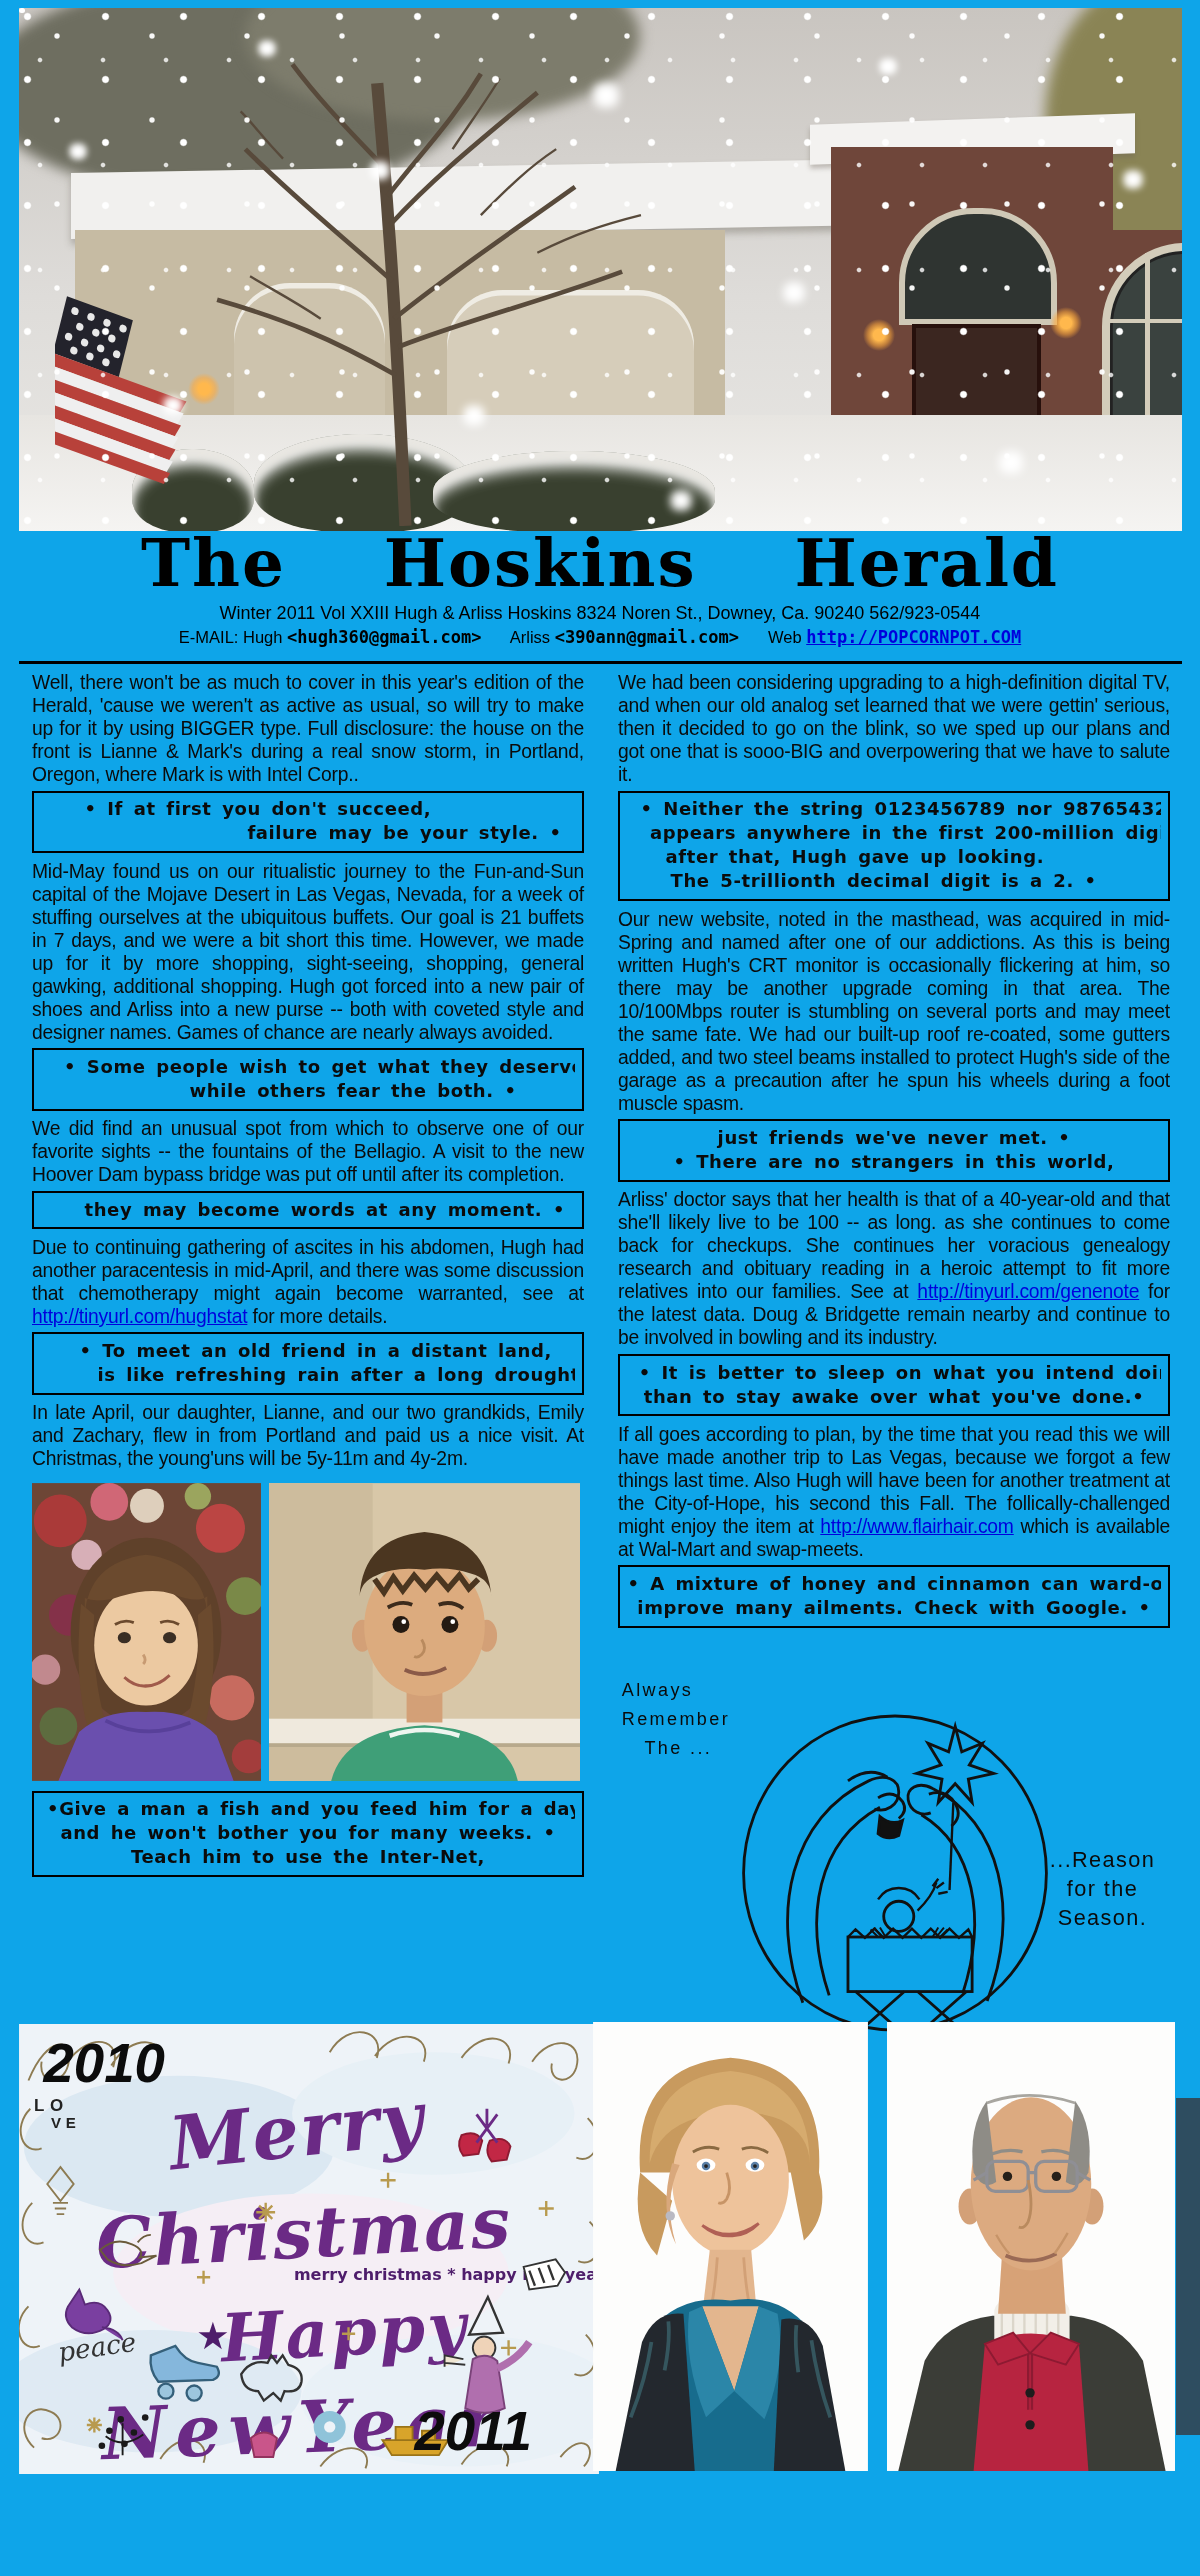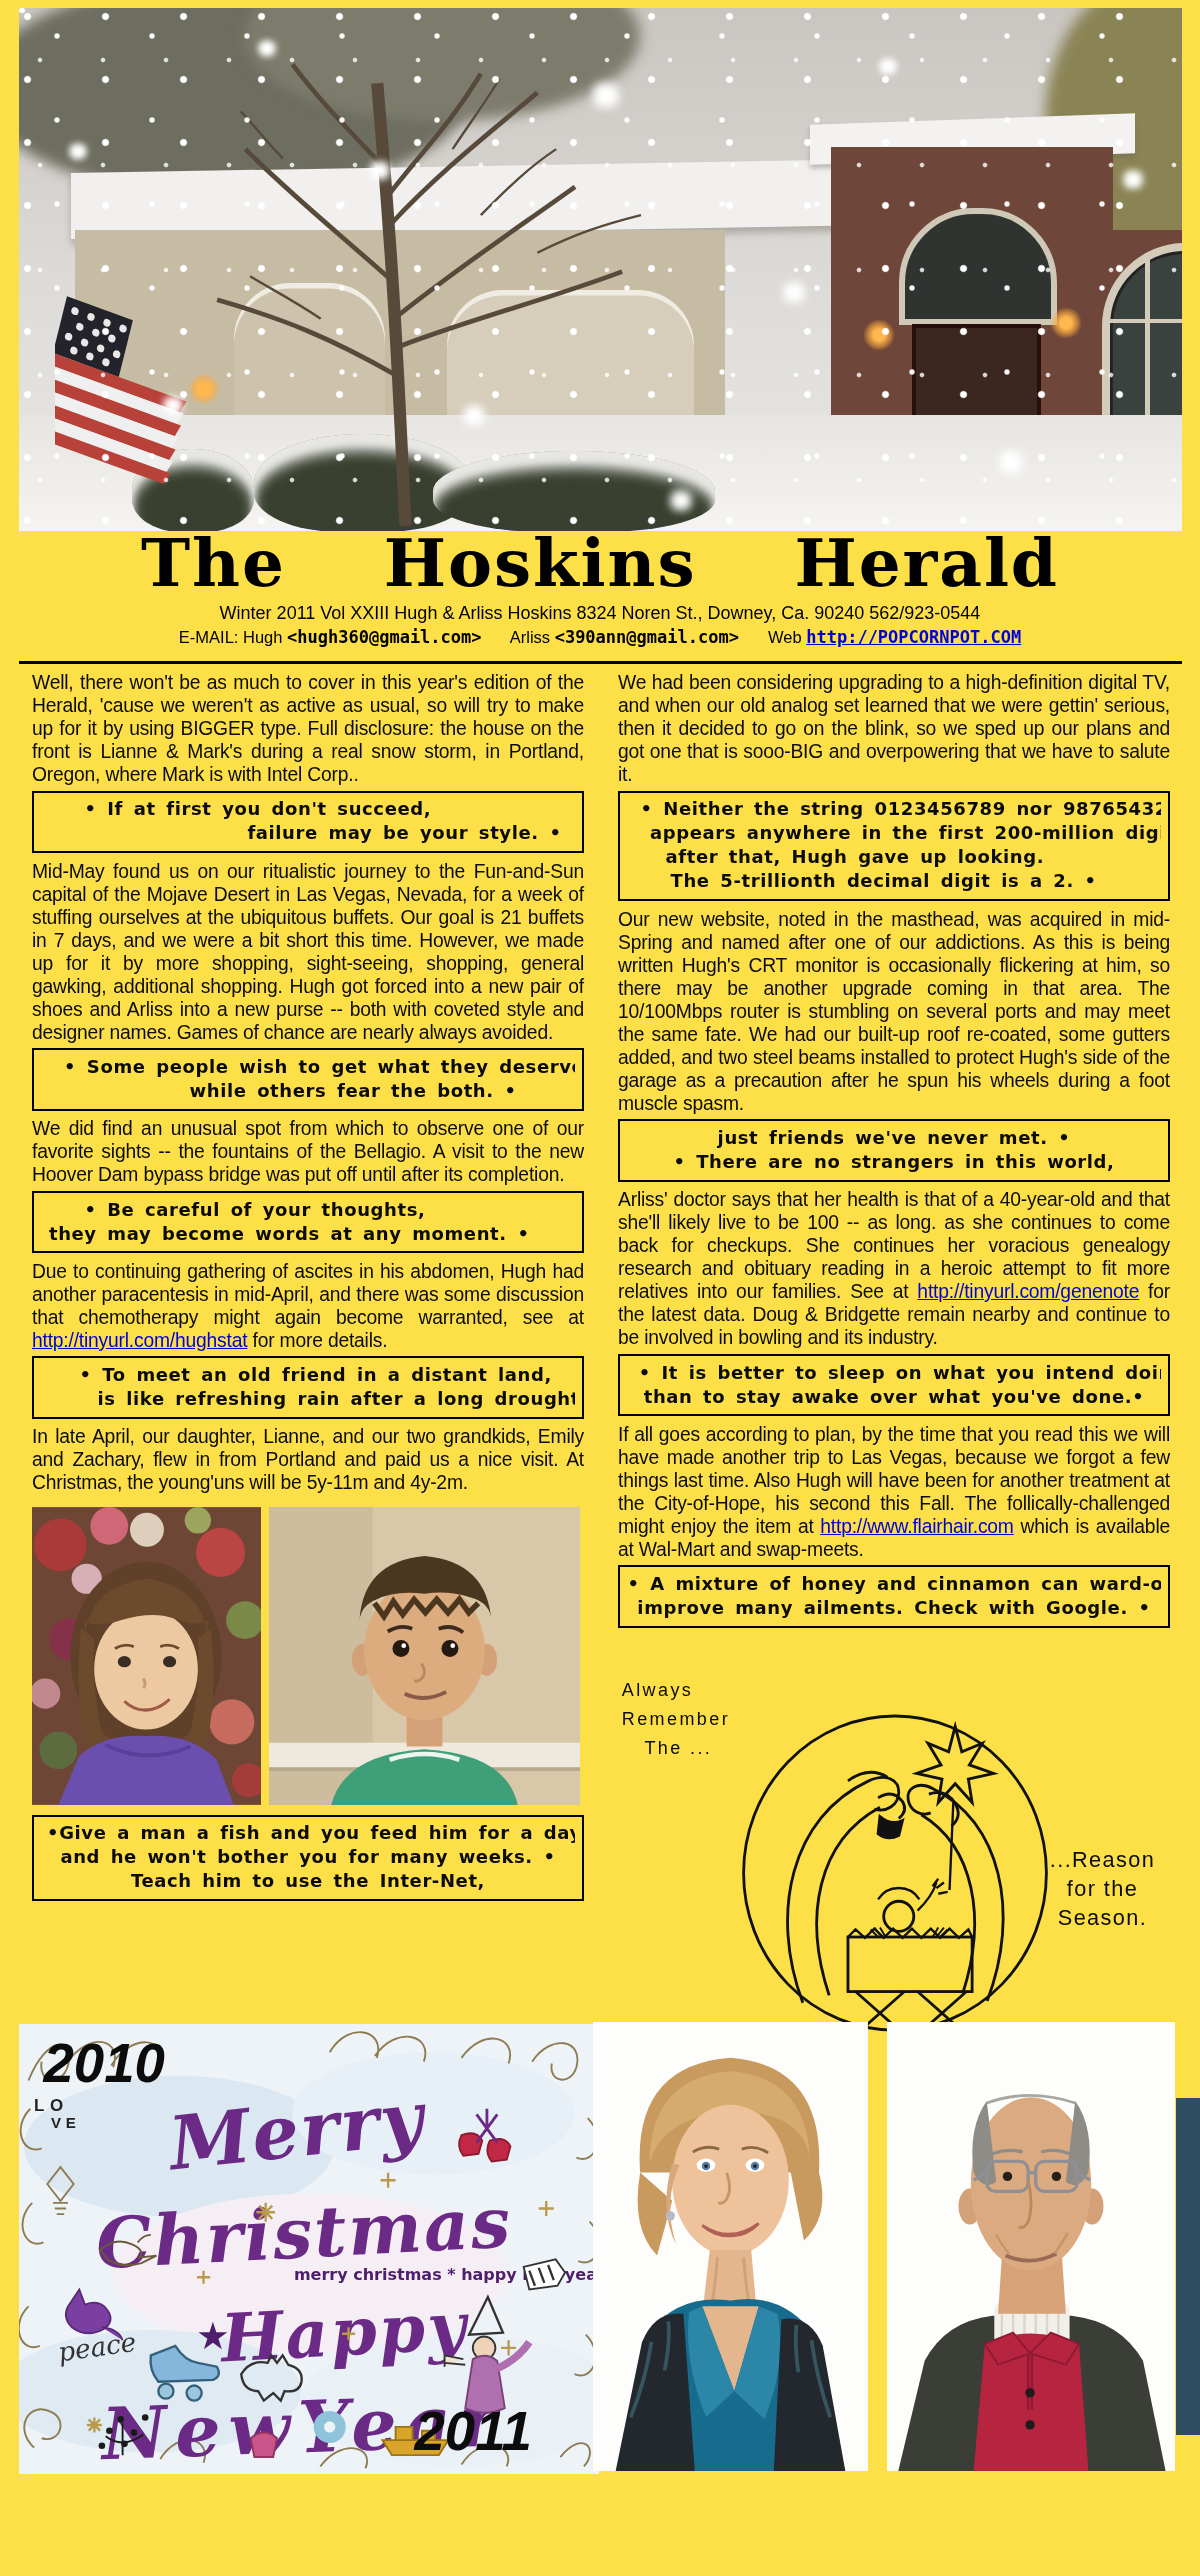--- a/index.html
+++ b/index.html
@@ -1,16 +1,16 @@
 <!DOCTYPE html>
 <html style="font-size:15px"><head>
 <meta charset="utf-8">
 <style>
   html,body{margin:0;padding:0;background:#fff;}
-  .page{position:relative;width:1200px;height:2576px;background:#fde047;overflow:hidden;
+  .page{position:relative;width:1200px;height:2576px;background:#0ea5e9;overflow:hidden;
         font-family:"Liberation Sans",sans-serif;color:#0b0b0b;}
 
   
   .hero{position:absolute;left:19px;top:7.5px;width:1163px;height:523px;overflow:hidden;
         background:linear-gradient(#c9c5c0,#dedcd9 55%,#e9e8e5);}
   .hero .foliage{position:absolute;border-radius:50%;filter:blur(6.6px);}
   .hero .roof{position:absolute;left:52px;top:158px;width:810px;height:66px;background:#f1f0ee;
         box-shadow:0 5.6px 7.5px rgba(120,115,105,.45);transform:skewY(-1deg);}
   .hero .garage{position:absolute;left:56px;top:222px;width:650px;height:235px;background:#c6bba3;}
   .hero .gdoor{position:absolute;background:#d6cdba;border-radius:56px 56px 0 0;box-shadow:inset 0 5.6px 0 #efece4;}
@@ -177,21 +177,20 @@
       <div class="ql">• If at first you don't succeed,</div>
       <div class="ql">failure may be your style. •</div>
     </div>
     <p>Mid-May found us on our ritualistic journey to the Fun-and-Sun capital of the Mojave Desert in Las Vegas, Nevada, for a week of stuffing ourselves at the ubiquitous buffets. Our goal is 21 buffets in 7 days, and we were a bit short this time. However, we made up for it by more shopping, sight-seeing, shopping, general gawking, additional shopping. Hugh got forced into a new pair of shoes and Arliss into a new purse -- both with coveted style and designer names. Games of chance are nearly always avoided.</p>
     <div class="qbox q2">
       <div class="ql">• Some people wish to get what they deserve,</div>
       <div class="ql">while others fear the both.  •</div>
     </div>
     <p>We did find an unusual spot from which to observe one of our favorite sights -- the fountains of the Bellagio. A visit to the new Hoover Dam bypass bridge was put off until after its completion.</p>
     <div class="qbox q3">
-      <div class="ql">• Be careful of your thoughts,</div>
       <div class="ql">they may become words at any moment.  •</div>
     </div>
     <p><span>Due to continuing gathering of ascites in his abdomen, Hugh had another paracentesis in mid-April, and there was some discussion that chemotherapy might again become warranted, see at </span><a class="lnk">http://tinyurl.com/hughstat</a><span> for more details.</span></p>
     <div class="qbox q4">
       <div class="ql">• To meet an old friend in a distant land,</div>
       <div class="ql">is like refreshing rain after a long drought.  •</div>
     </div>
     <p>In late April, our daughter, Lianne, and our two grandkids, Emily and Zachary, flew in from Portland and paid us a nice visit. At Christmas, the young'uns will be 5y-11m and 4y-2m.</p>
 
     <div class="kids">

